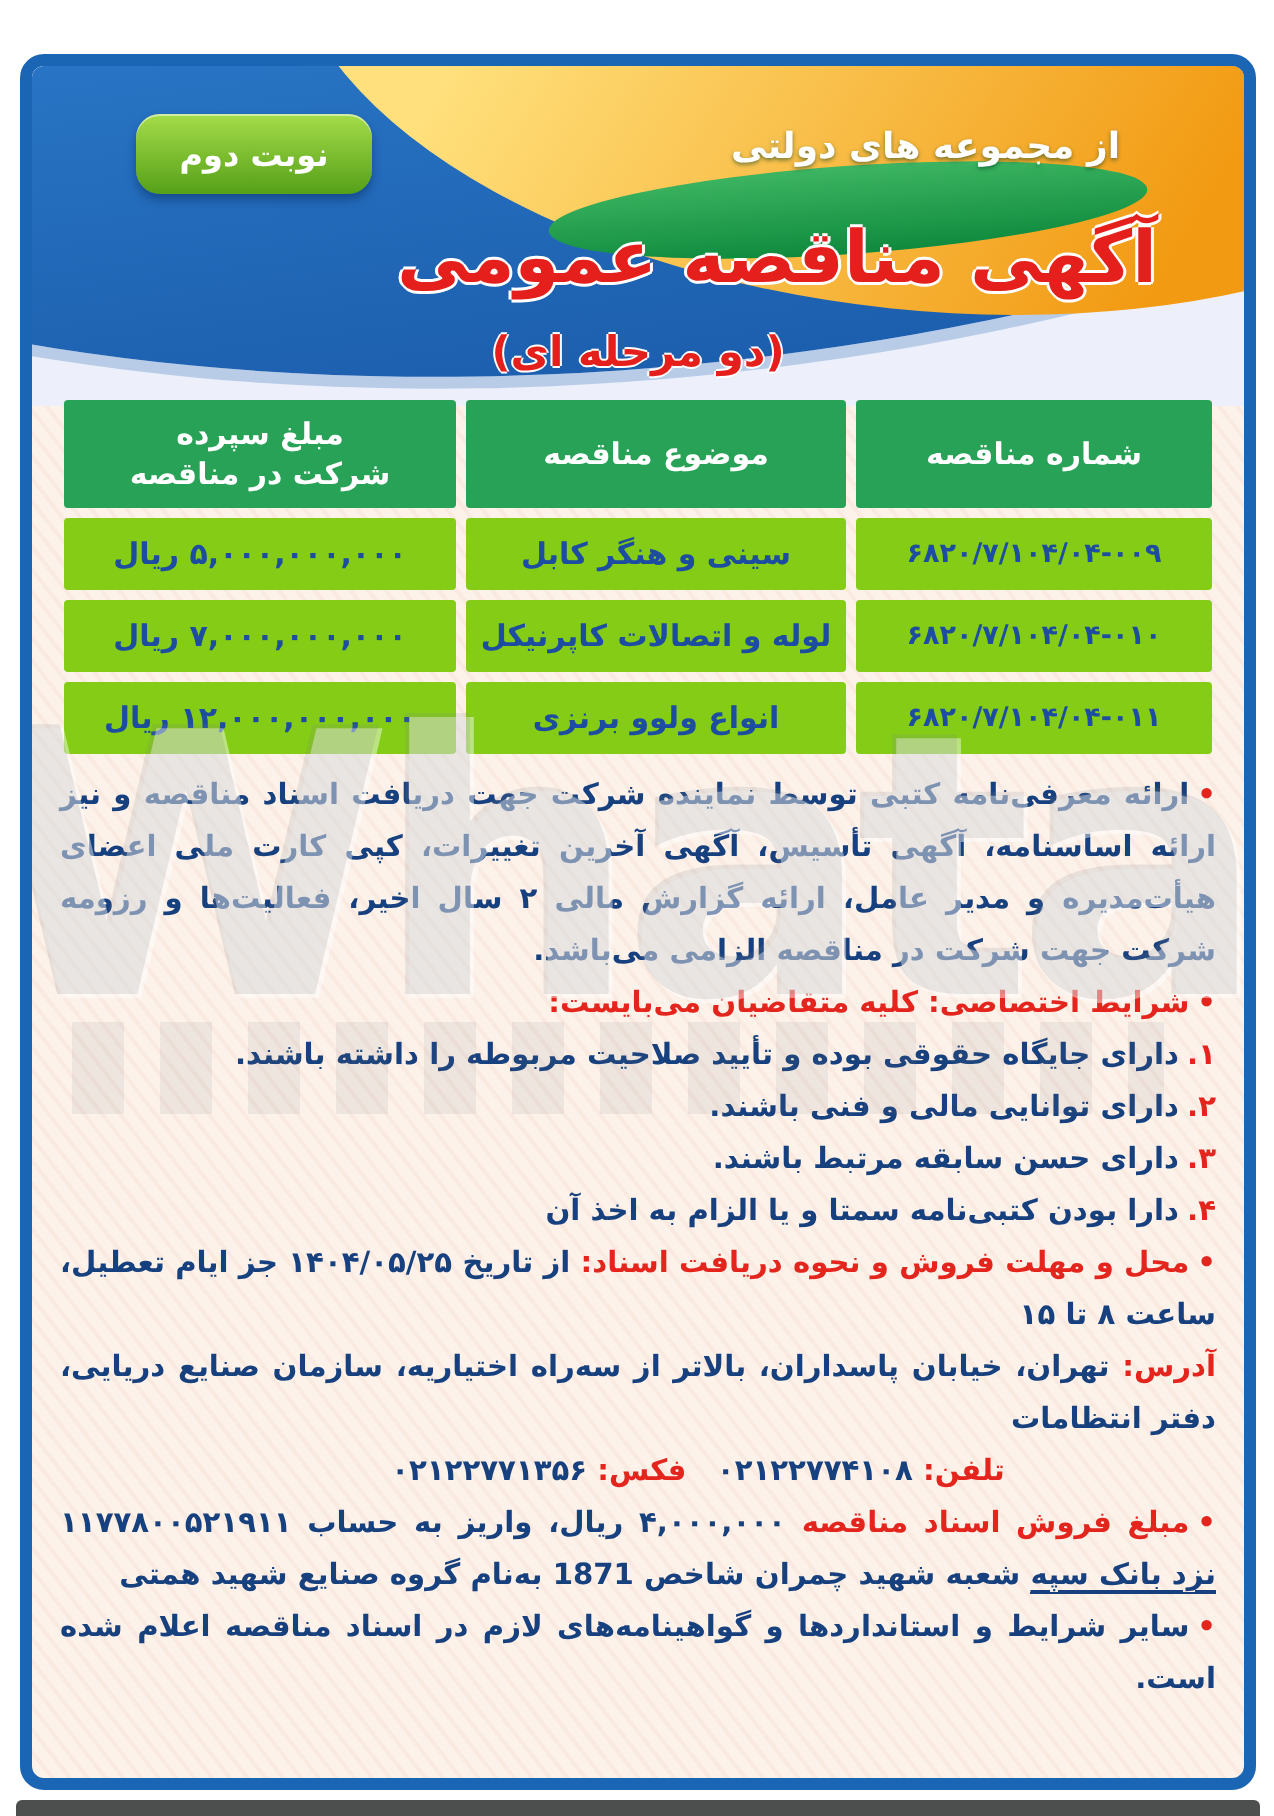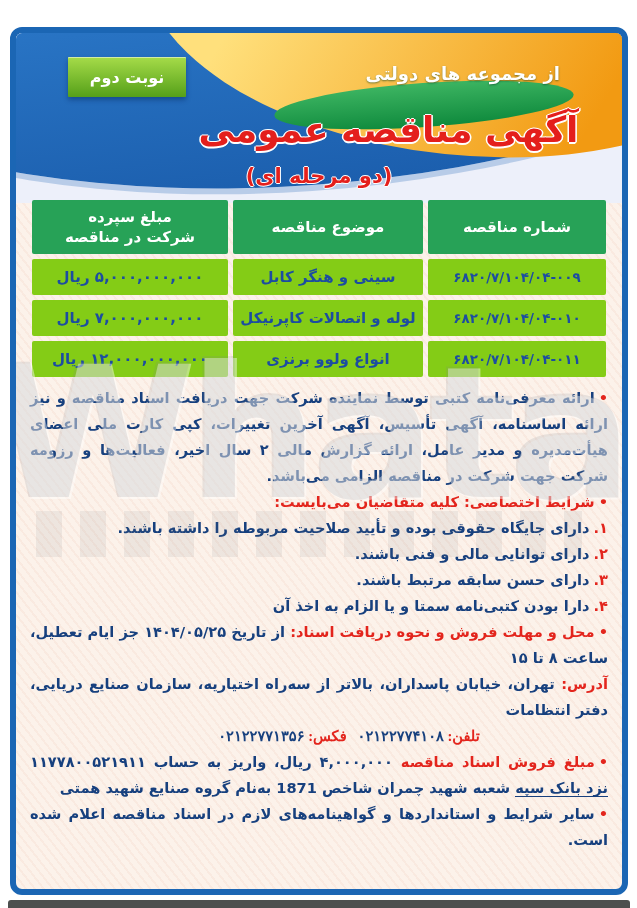--- a/index.html
+++ b/index.html
@@ -34,21 +34,21 @@
   .green-swoosh{
     position:absolute;width:300px;height:44px;right:48px;top:50px;border-radius:50%;
     background:linear-gradient(180deg,#3db562,#0f8a3d);
     transform:rotate(-4deg);
   }
   .ribbon-text{
     position:absolute;right:62px;top:30px;color:#ffffff;font-weight:bold;font-size:18px;
     text-shadow:0 1px 2px rgba(0,60,30,.55);
   }
   .badge{
-    position:absolute;left:52px;top:24px;width:118px;height:40px;border-radius:1px;
+    position:absolute;left:52px;top:24px;width:118px;height:40px;border-radius:12px;
     background:linear-gradient(180deg,#a6dc49,#55a019);
     display:flex;align-items:center;justify-content:center;
     color:#fff;font-weight:bold;font-size:16px;
     box-shadow:0 3px 5px rgba(0,30,80,.4), inset 0 1px 0 rgba(255,255,255,.5);
   }
   .title{
     position:absolute;left:0;right:11px;top:76px;text-align:center;padding-left:150px;
     color:#e41f1c;font-weight:900;font-size:36px;letter-spacing:-1px;
     text-shadow:1.5px 0 0 #fff,-1.5px 0 0 #fff,0 1.5px 0 #fff,0 -1.5px 0 #fff,1px 1px 0 #fff;
   }
@@ -69,21 +69,21 @@
   
   .content{
     position:absolute;top:352px;right:14px;left:14px;direction:rtl;
     color:#17407e;font-size:14.6px;line-height:26px;font-weight:700;
     text-align:justify;text-align-last:right;
   }
   .content p{margin:0;}
   .red{color:#e3251d;font-weight:800;}
   .bullet{color:#e3251d;font-weight:900;margin-left:4px;}
   .num-red{color:#e3251d;font-weight:800;margin-left:4px;}
-  .center-line{text-align:center;text-align-last:center;padding-left:60px;font-family:Liberation Serif, serif;}
+  .center-line{text-align:center;text-align-last:center;padding-left:60px;}
   .phone-val{direction:ltr;unicode-bidi:isolate;}
   .uline{text-decoration:underline;text-underline-offset:3px;border-bottom:1px solid currentColor;}
   
   .watermark{
     position:absolute;top:300px;left:-25px;right:-25px;height:220px;pointer-events:none;
     font-size:185px;font-weight:900;color:rgba(122,128,140,0.16);
     letter-spacing:-8px;overflow:hidden;direction:ltr;text-align:left;line-height:200px;
     text-shadow:2px 2px 0 rgba(255,255,255,.45);
   }
   .wm-line{

